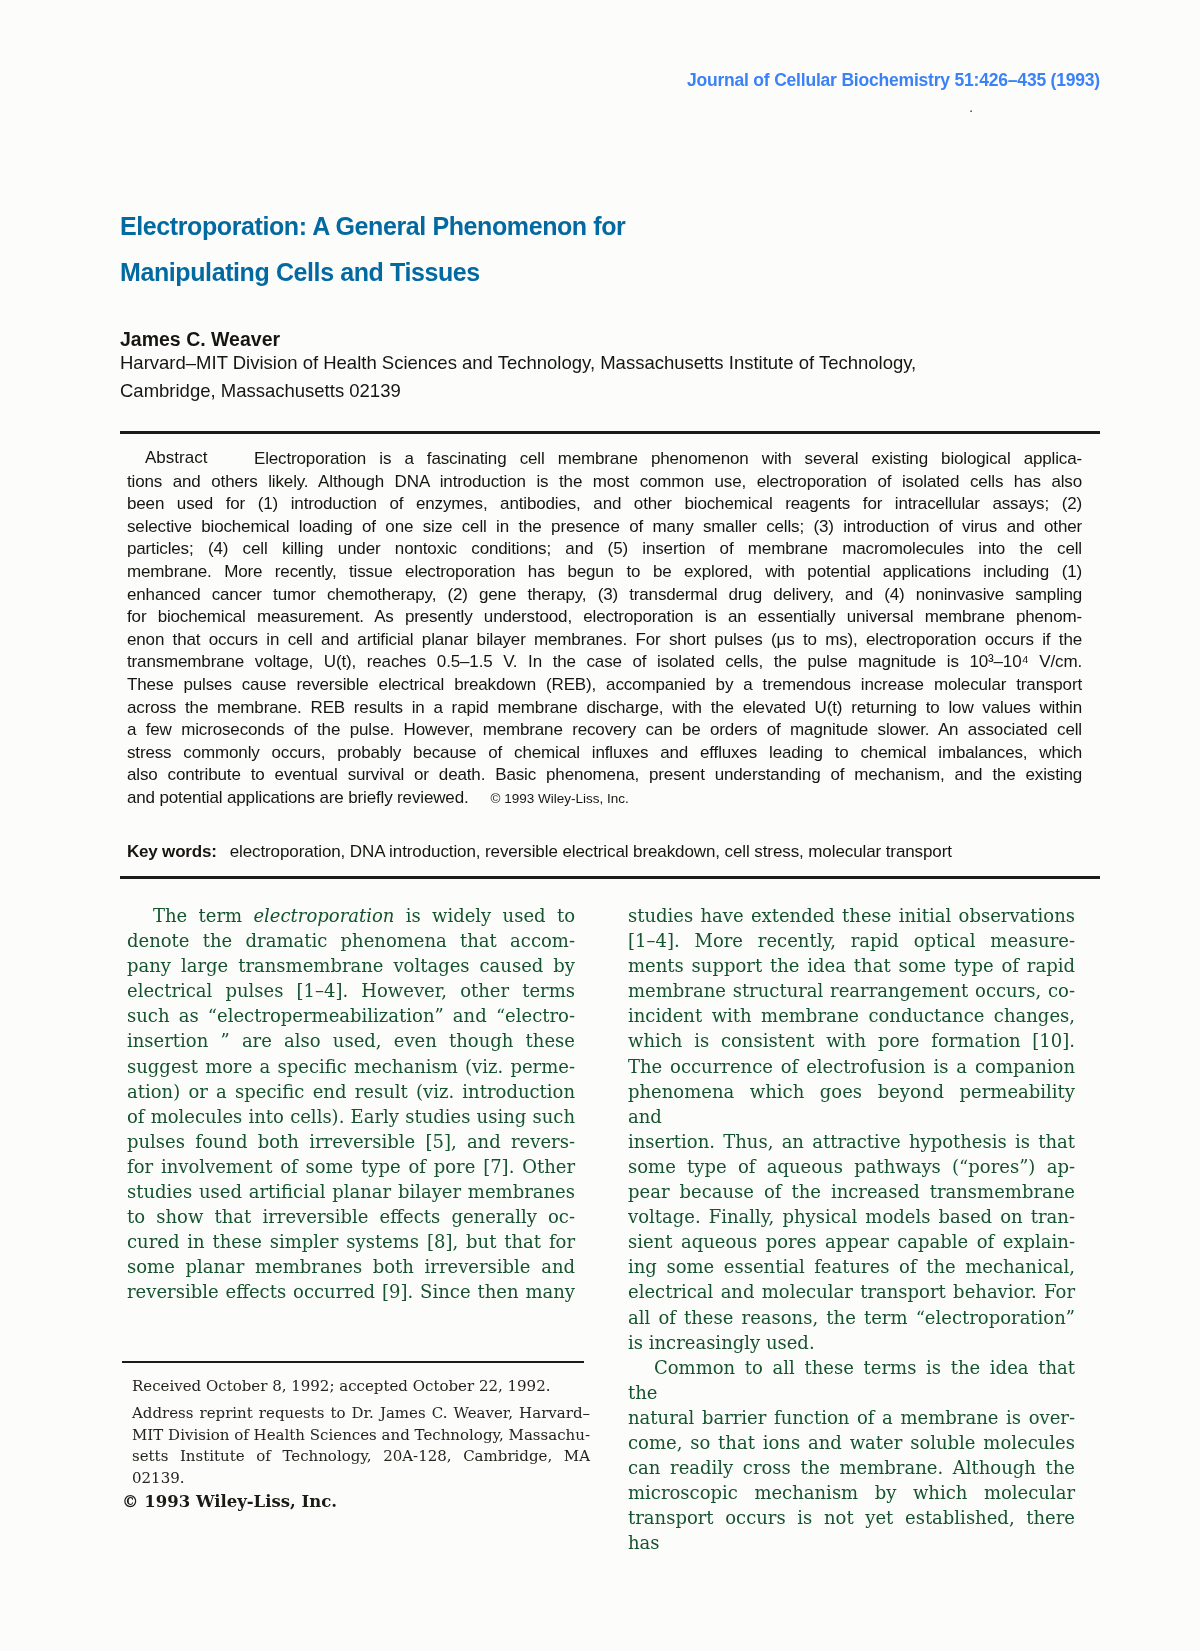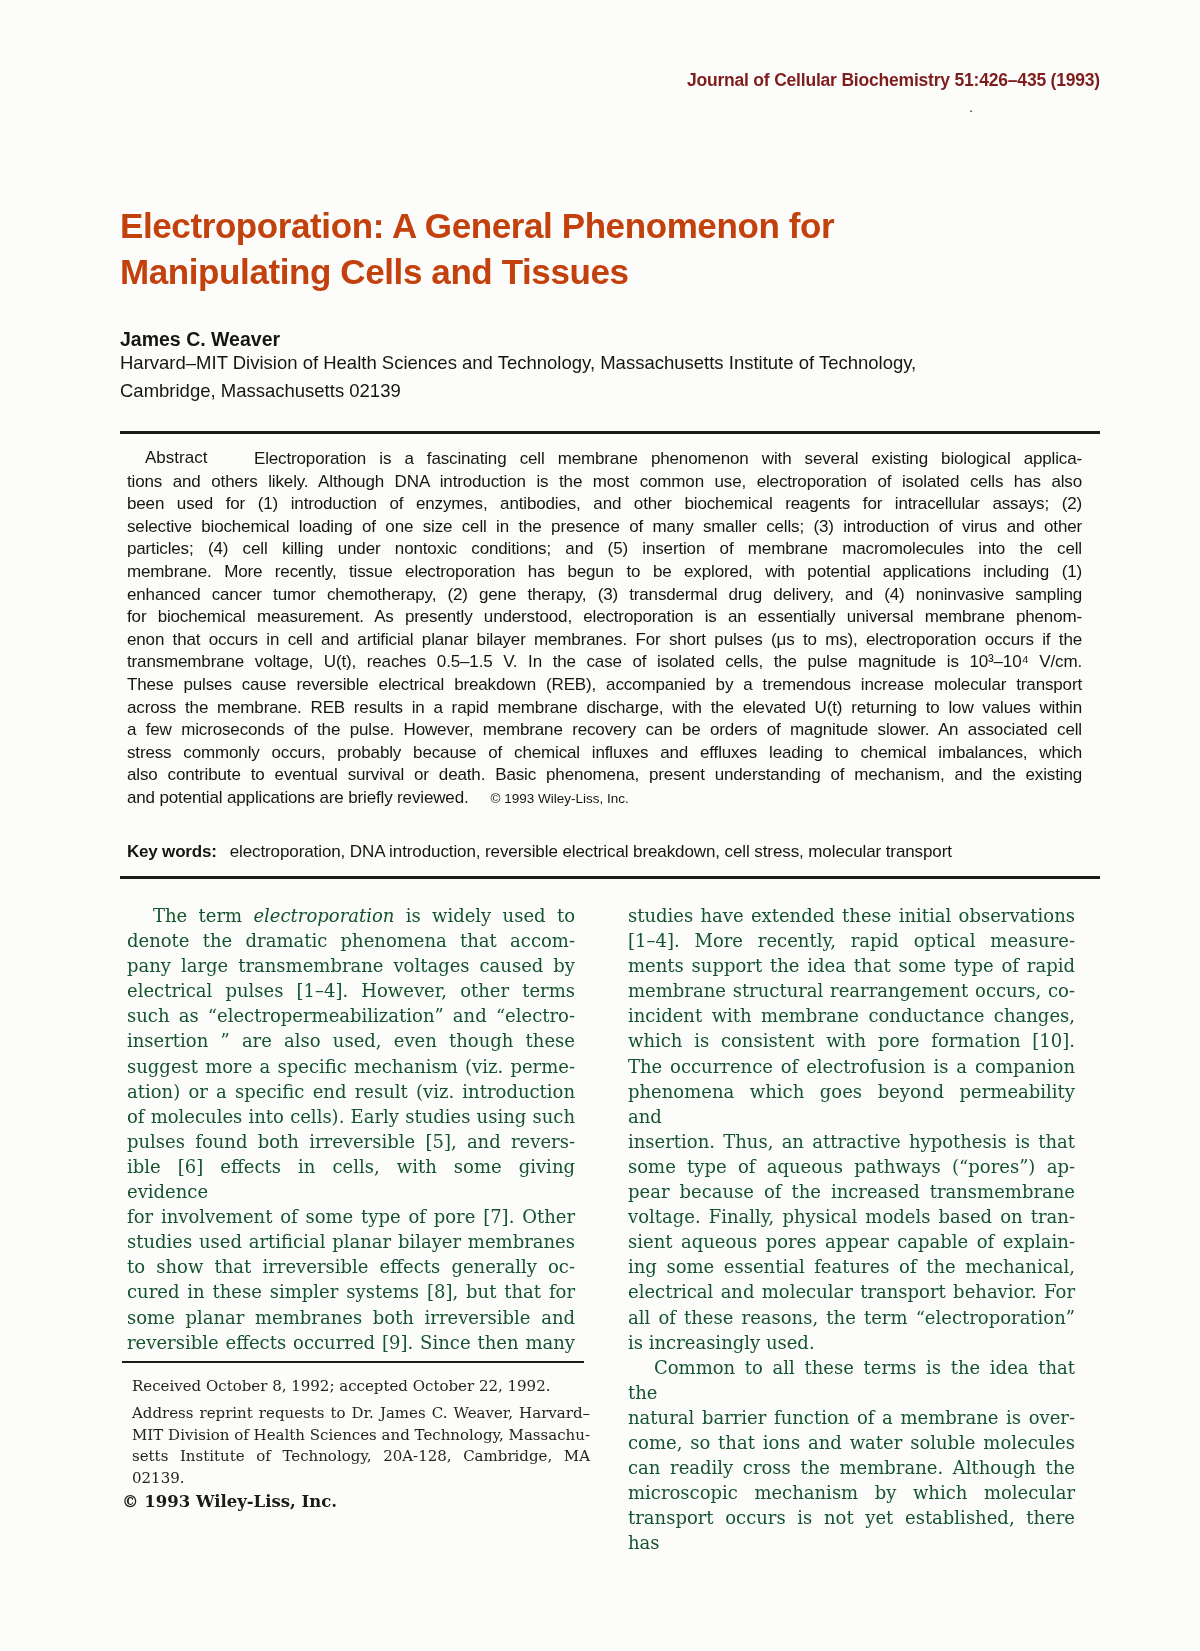--- a/index.html
+++ b/index.html
@@ -6,28 +6,28 @@
   .page {
     position:relative; width:1200px; height:1651px;
     background:#fcfcfa; color:#17150f; overflow:hidden;
     font-family:"Liberation Sans", sans-serif;
   }
   .abs { position:absolute; }
   .rule { background:#1d1b18; }
 
   .journal-head {
     top:70px; right:100px; font-size:17.5px; font-weight:bold;
-    letter-spacing:-0.2px; color:#7f1d1d;
+    letter-spacing:-0.2px; color:#3b82f6;
   }
   .stray { top:98px; left:969px; font-size:15px; color:#3a3a3a; }
 
   .title {
     top:203px; left:120px; width:900px;
-    font-size:35px; line-height:46px; font-weight:bold; letter-spacing:-0.4px;
-    color:#c2410c;
+    font-size:25px; line-height:46px; font-weight:bold; letter-spacing:-0.4px;
+    color:#0369a1;
   }
   .author { top:328px; left:120px; font-size:19.5px; font-weight:bold; }
   .affil  { top:349px; left:120px; width:950px; font-size:18.5px; line-height:27.5px; }
 
   .rule-top  { top:431px; left:120px; width:980px; height:3px; }
   .rule-mid  { top:876px; left:120px; width:980px; height:3px; }
   .rule-foot { top:1361px; left:122px; width:462px; height:2px; }
 
   .abstract-label { top:448px; left:145px; font-size:17px; font-weight:normal; }
   .abstract {
@@ -117,21 +117,20 @@
       <div class="tline pind">The term <i>electroporation</i> is widely used to</div>
       <div class="tline">denote the dramatic phenomena that accom-</div>
       <div class="tline">pany large transmembrane voltages caused by</div>
       <div class="tline">electrical pulses [1–4]. However, other terms</div>
       <div class="tline">such as “electropermeabilization” and “electro-</div>
       <div class="tline">insertion ” are also used, even though these</div>
       <div class="tline">suggest more a specific mechanism (viz. perme-</div>
       <div class="tline">ation) or a specific end result (viz. introduction</div>
       <div class="tline">of molecules into cells). Early studies using such</div>
       <div class="tline">pulses found both irreversible [5], and revers-</div>
-      <div class="tline">ible [6] effects in cells, with some giving evidence</div>
       <div class="tline">for involvement of some type of pore [7]. Other</div>
       <div class="tline">studies used artificial planar bilayer membranes</div>
       <div class="tline">to show that irreversible effects generally oc-</div>
       <div class="tline">cured in these simpler systems [8], but that for</div>
       <div class="tline">some planar membranes both irreversible and</div>
       <div class="tline">reversible effects occurred [9]. Since then many</div>
     </div>
   <div class="abs bodycol col-right">
       <div class="tline">studies have extended these initial observations</div>
       <div class="tline">[1–4]. More recently, rapid optical measure-</div>

